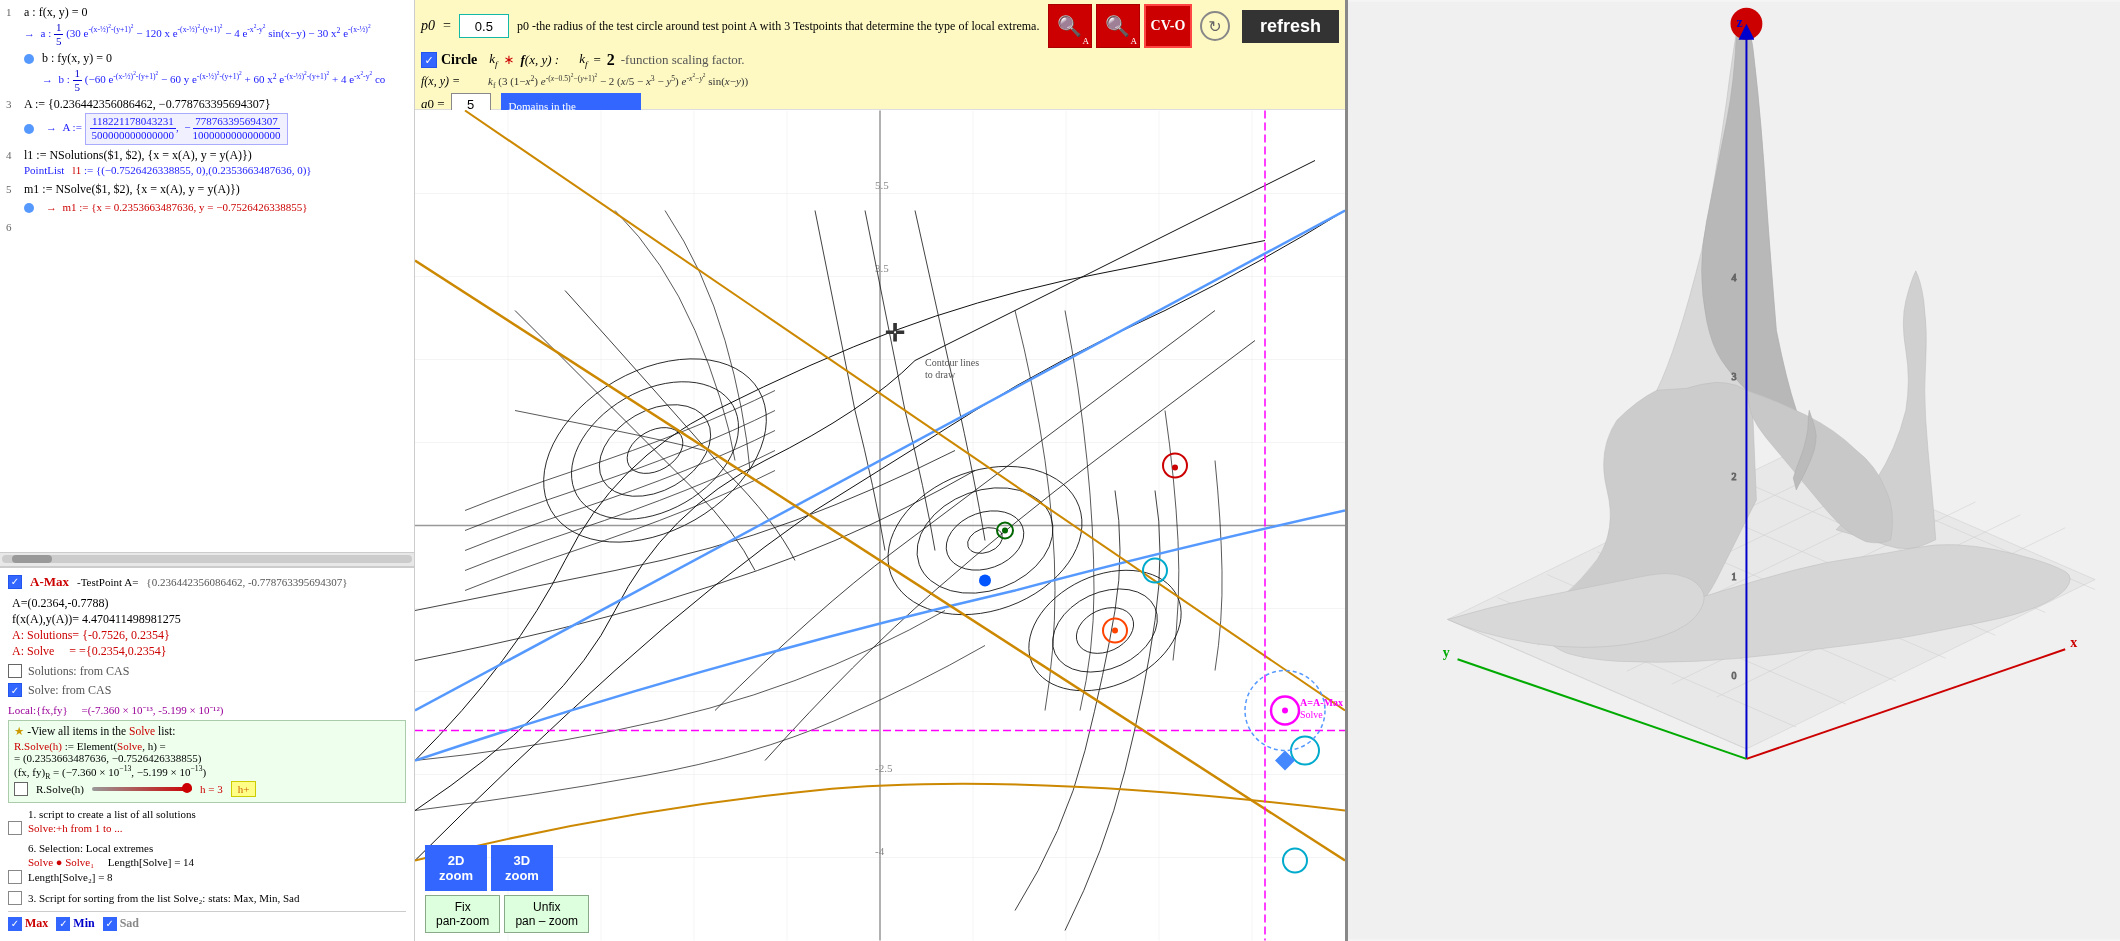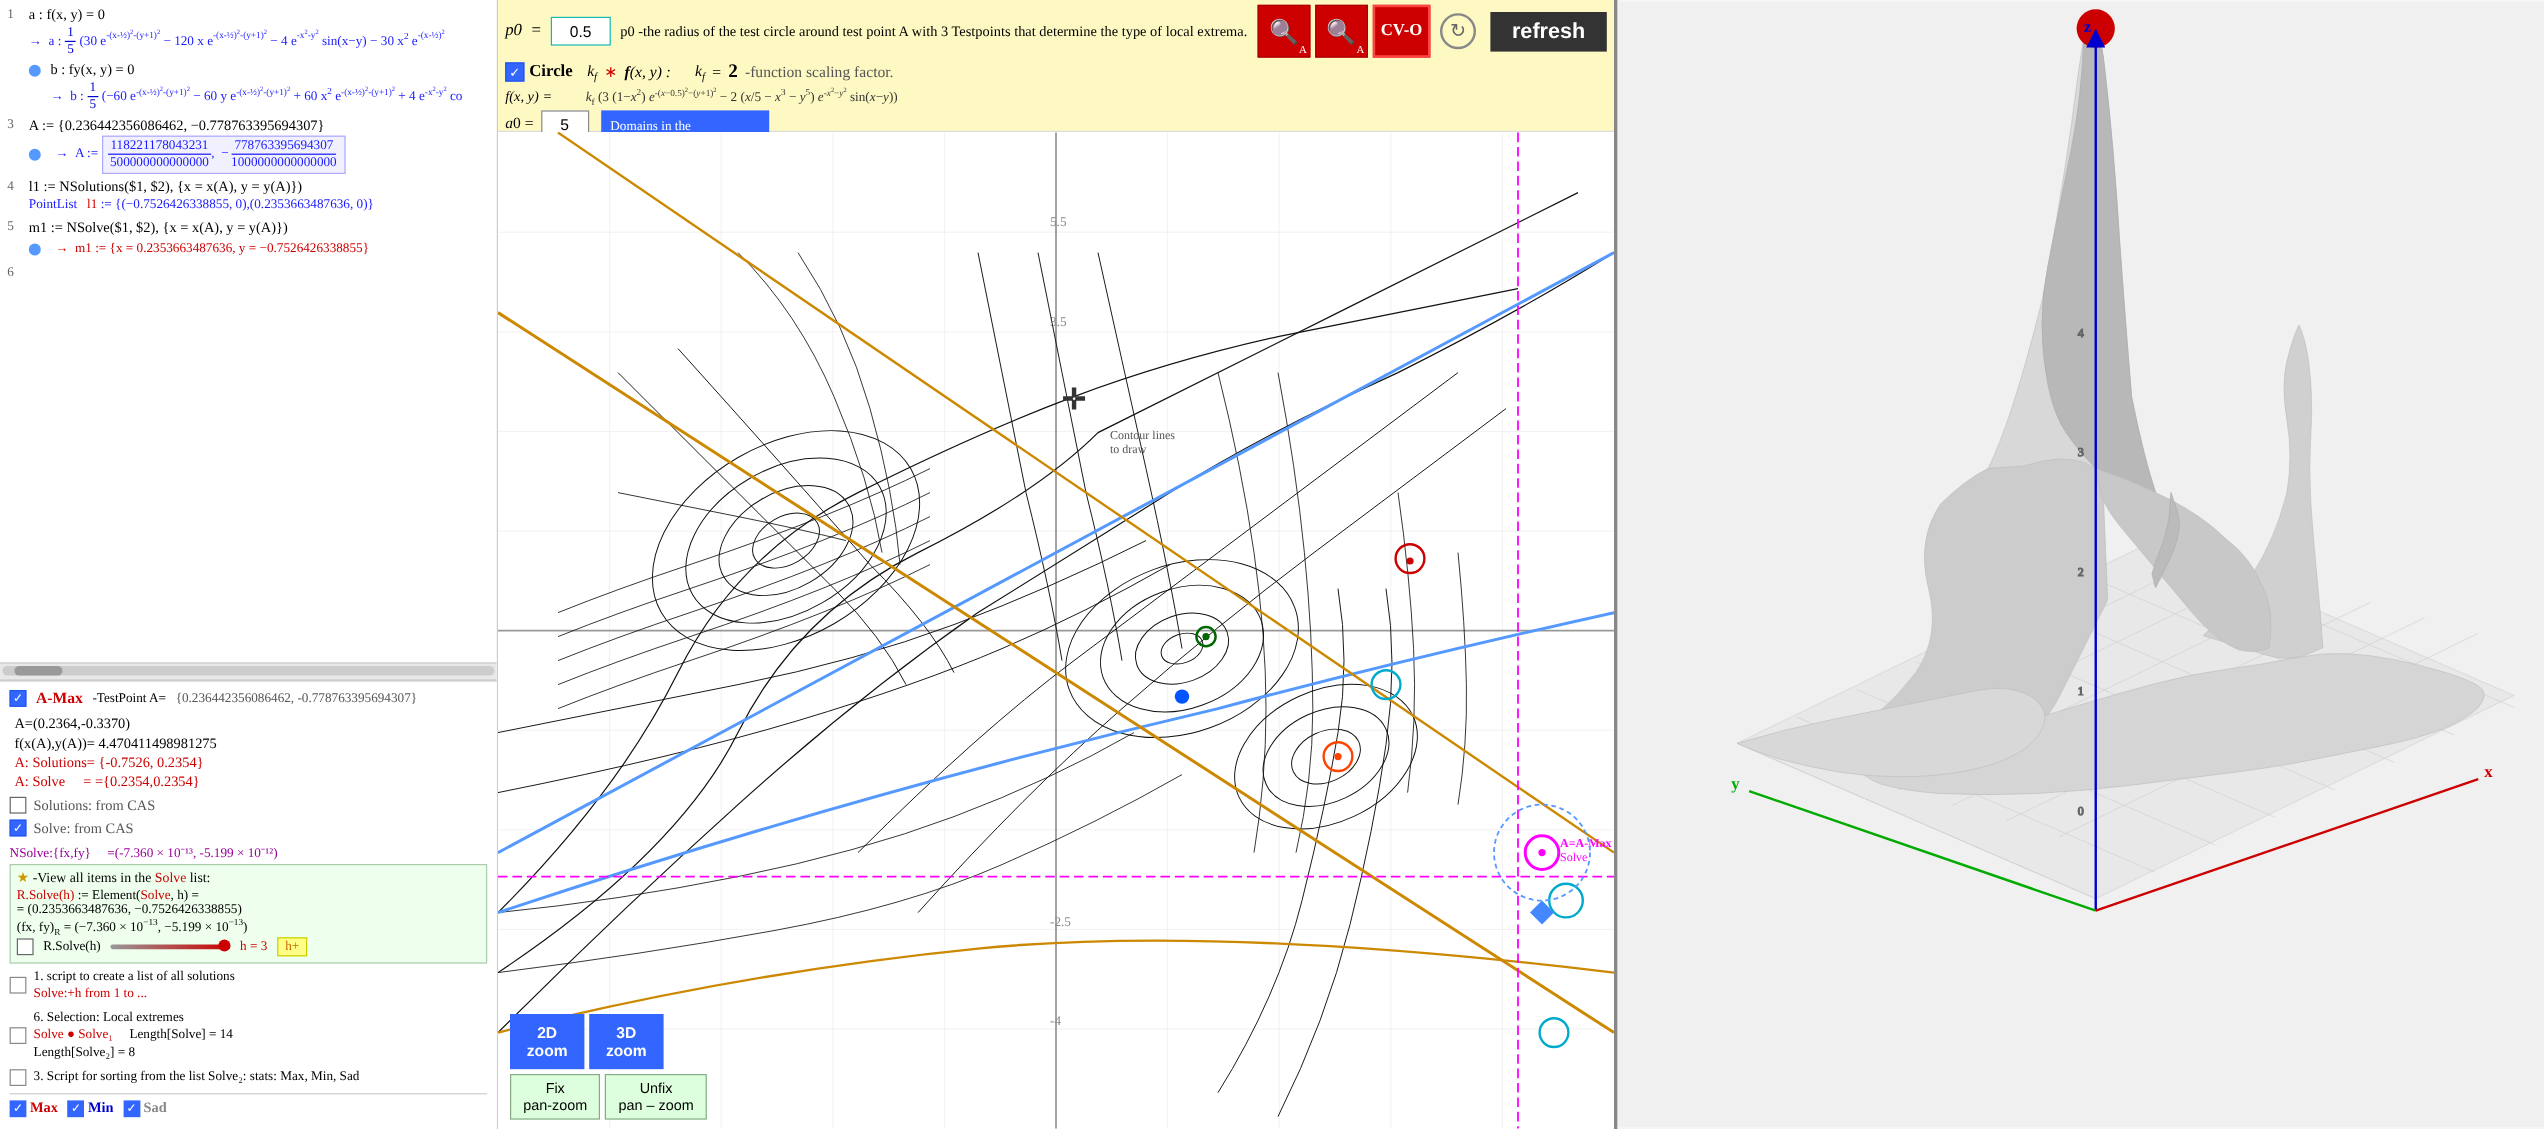--- a/index.html
+++ b/index.html
@@ -203,21 +203,21 @@
       font-size: 11px;
       cursor: pointer;
       color: #cc6600;
     }
 
     .script-section {
       margin-top: 4px;
     }
     .script-item {
       display: flex;
-      align-items: center;
+      align-items: flex-end;
       gap: 6px;
       margin-bottom: 6px;
       font-size: 11px;
     }
     .script-checkbox {
       width: 14px; height: 14px;
       border: 1px solid #888;
       background: #fff;
       margin-top: 1px;
       flex-shrink: 0;
@@ -571,21 +571,21 @@
 
     <div class="amax-header">
       <span class="checkbox-blue">✓</span>
       <span class="amax-label">A-Max</span>
       <span class="test-point-label">-TestPoint A=</span>
       <span class="test-point-val">{0.236442356086462, -0.778763395694307}</span>
     </div>
 
     <div class="info-box">
       <div class="info-line">
-        <span>A=(0.2364,-0.3370)</span>
+        <span>A=(0.2364,-0.7788)</span>
         &nbsp;
       </div>
       <div class="info-line">
         <span>f(x(A),y(A))=</span>
         <span>4.470411498981275</span>
       </div>
       <div class="info-line math-red">
         <span>A: Solutions=</span>
         <span class="math-red">{-0.7526, 0.2354}</span>
       </div>
@@ -599,21 +599,21 @@
       <span class="checkbox-white"></span>
       <span class="solutions-label">Solutions: from CAS</span>
     </div>
 
     <div class="solve-from-cas">
       <span class="checkbox-blue2">✓</span>
       <span class="solutions-label">Solve: from CAS</span>
     </div>
 
     <div class="solve-eq-line">
-      <span>NSolve:{fx,fy}</span>
+      <span>Local:{fx,fy}</span>
       &nbsp;&nbsp;&nbsp;
       <span>=(-7.360 × 10⁻¹³, -5.199 × 10⁻¹²)</span>
     </div>
 
     <div class="star-section">
       <div>
         <span style="color:#cc9900;">★</span>
         <span> -View all items in the <span class="math-red">Solve</span> list:</span>
       </div>
       <div style="font-size:11px;margin-top:2px;">

